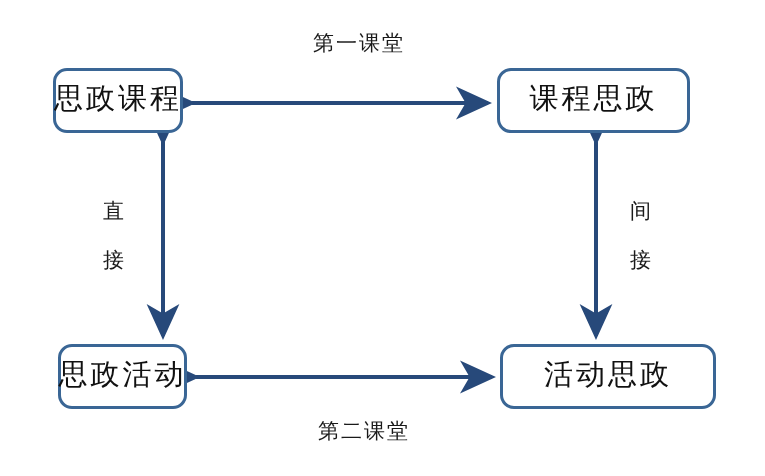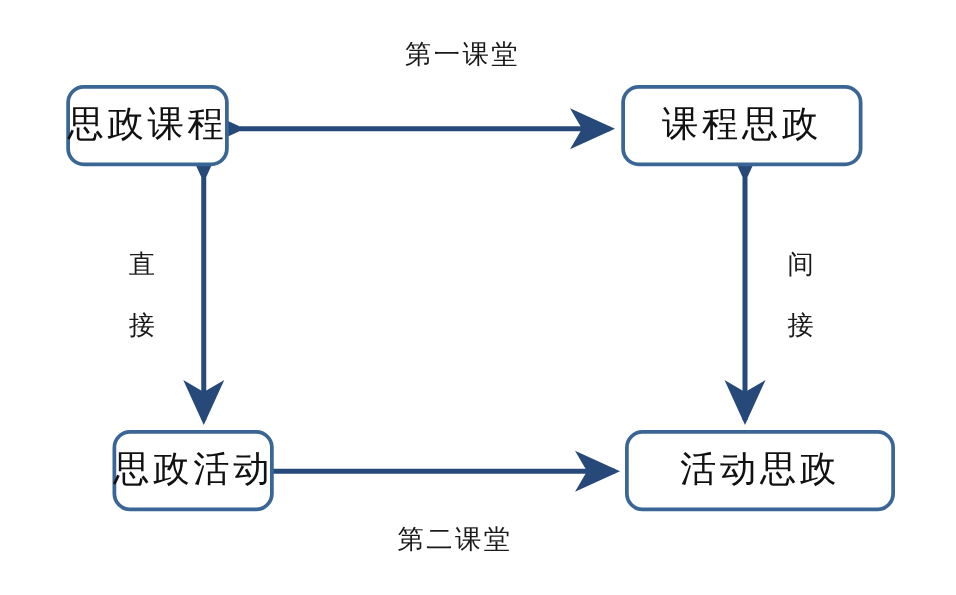--- a/index.html
+++ b/index.html
@@ -23,32 +23,32 @@
     position: absolute;
     box-sizing: border-box;
     border: 3px solid #3A6695;
     border-radius: 14px;
     background: #ffffff;
     display: flex;
     align-items: center;
     justify-content: center;
   }
   .node-label {
-    font-family: Liberation Serif, serif;
+    font-family: Liberation Mono, monospace;
     font-size: 29px;
     font-weight: 400;
     color: #111111;
     letter-spacing: 3px;
     white-space: nowrap;
     line-height: 1;
   }
 
   .node-sizheng-kecheng { left: 53px;  top: 68px;  width: 130px; height: 65px; }
   .node-kecheng-sizheng { left: 497px; top: 68px;  width: 193px; height: 65px; }
-  .node-sizheng-huodong { left: 58px;  top: 344px; width: 129px; height: 65px; margin-left: 32px; }
+  .node-sizheng-huodong { left: 58px;  top: 344px; width: 129px; height: 65px; }
   .node-huodong-sizheng { left: 500px; top: 344px; width: 216px; height: 65px; text-align: center; }
 
   
   #connectors {
     position: absolute;
     left: 0;
     top: 0;
     width: 765px;
     height: 476px;
     pointer-events: none;
@@ -57,21 +57,21 @@
   
   .caption {
     position: absolute;
     font-family: "DejaVu Serif", serif;
     font-size: 21px;
     color: #1a1a1a;
     letter-spacing: 2px;
     white-space: nowrap;
     line-height: 1;
   }
-  .caption-top    { left: 313px; top: 33px; margin-left: 11px; }
+  .caption-top    { left: 313px; top: 33px; }
   .caption-bottom { left: 318px; top: 421px; }
 
   
   .caption-vertical {
     position: absolute;
     font-family: "DejaVu Serif", serif;
     font-size: 21px;
     color: #1a1a1a;
     line-height: 1;
     display: flex;

